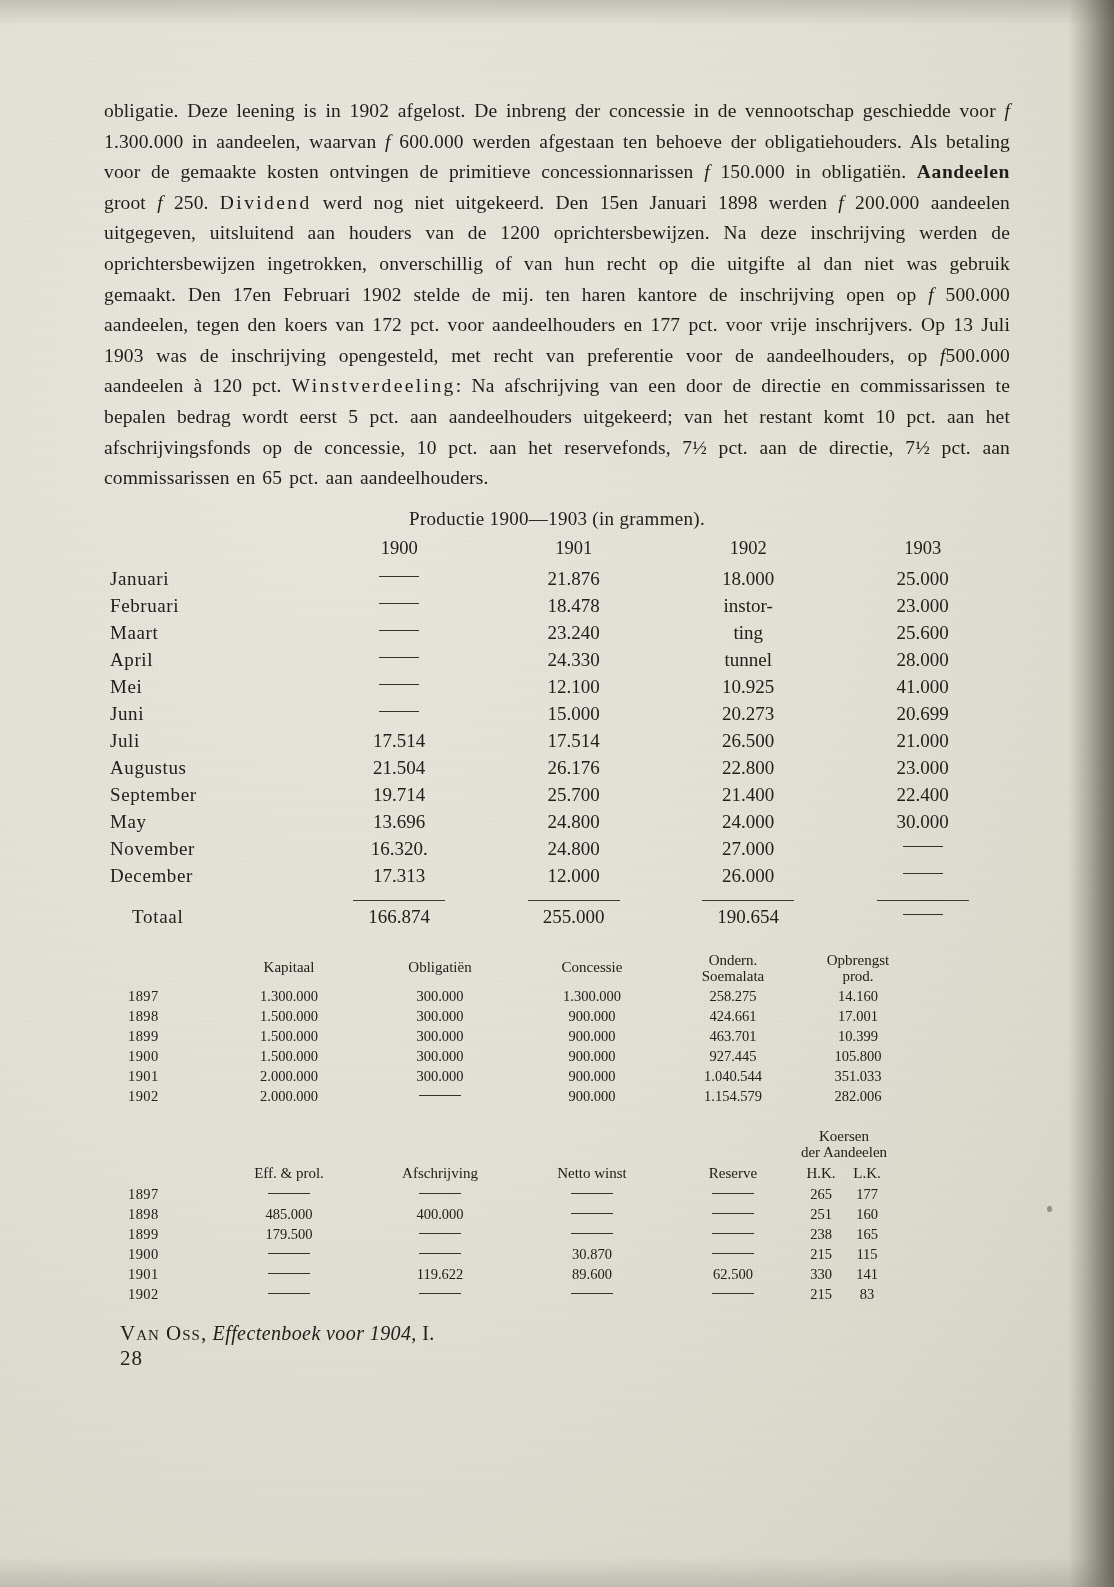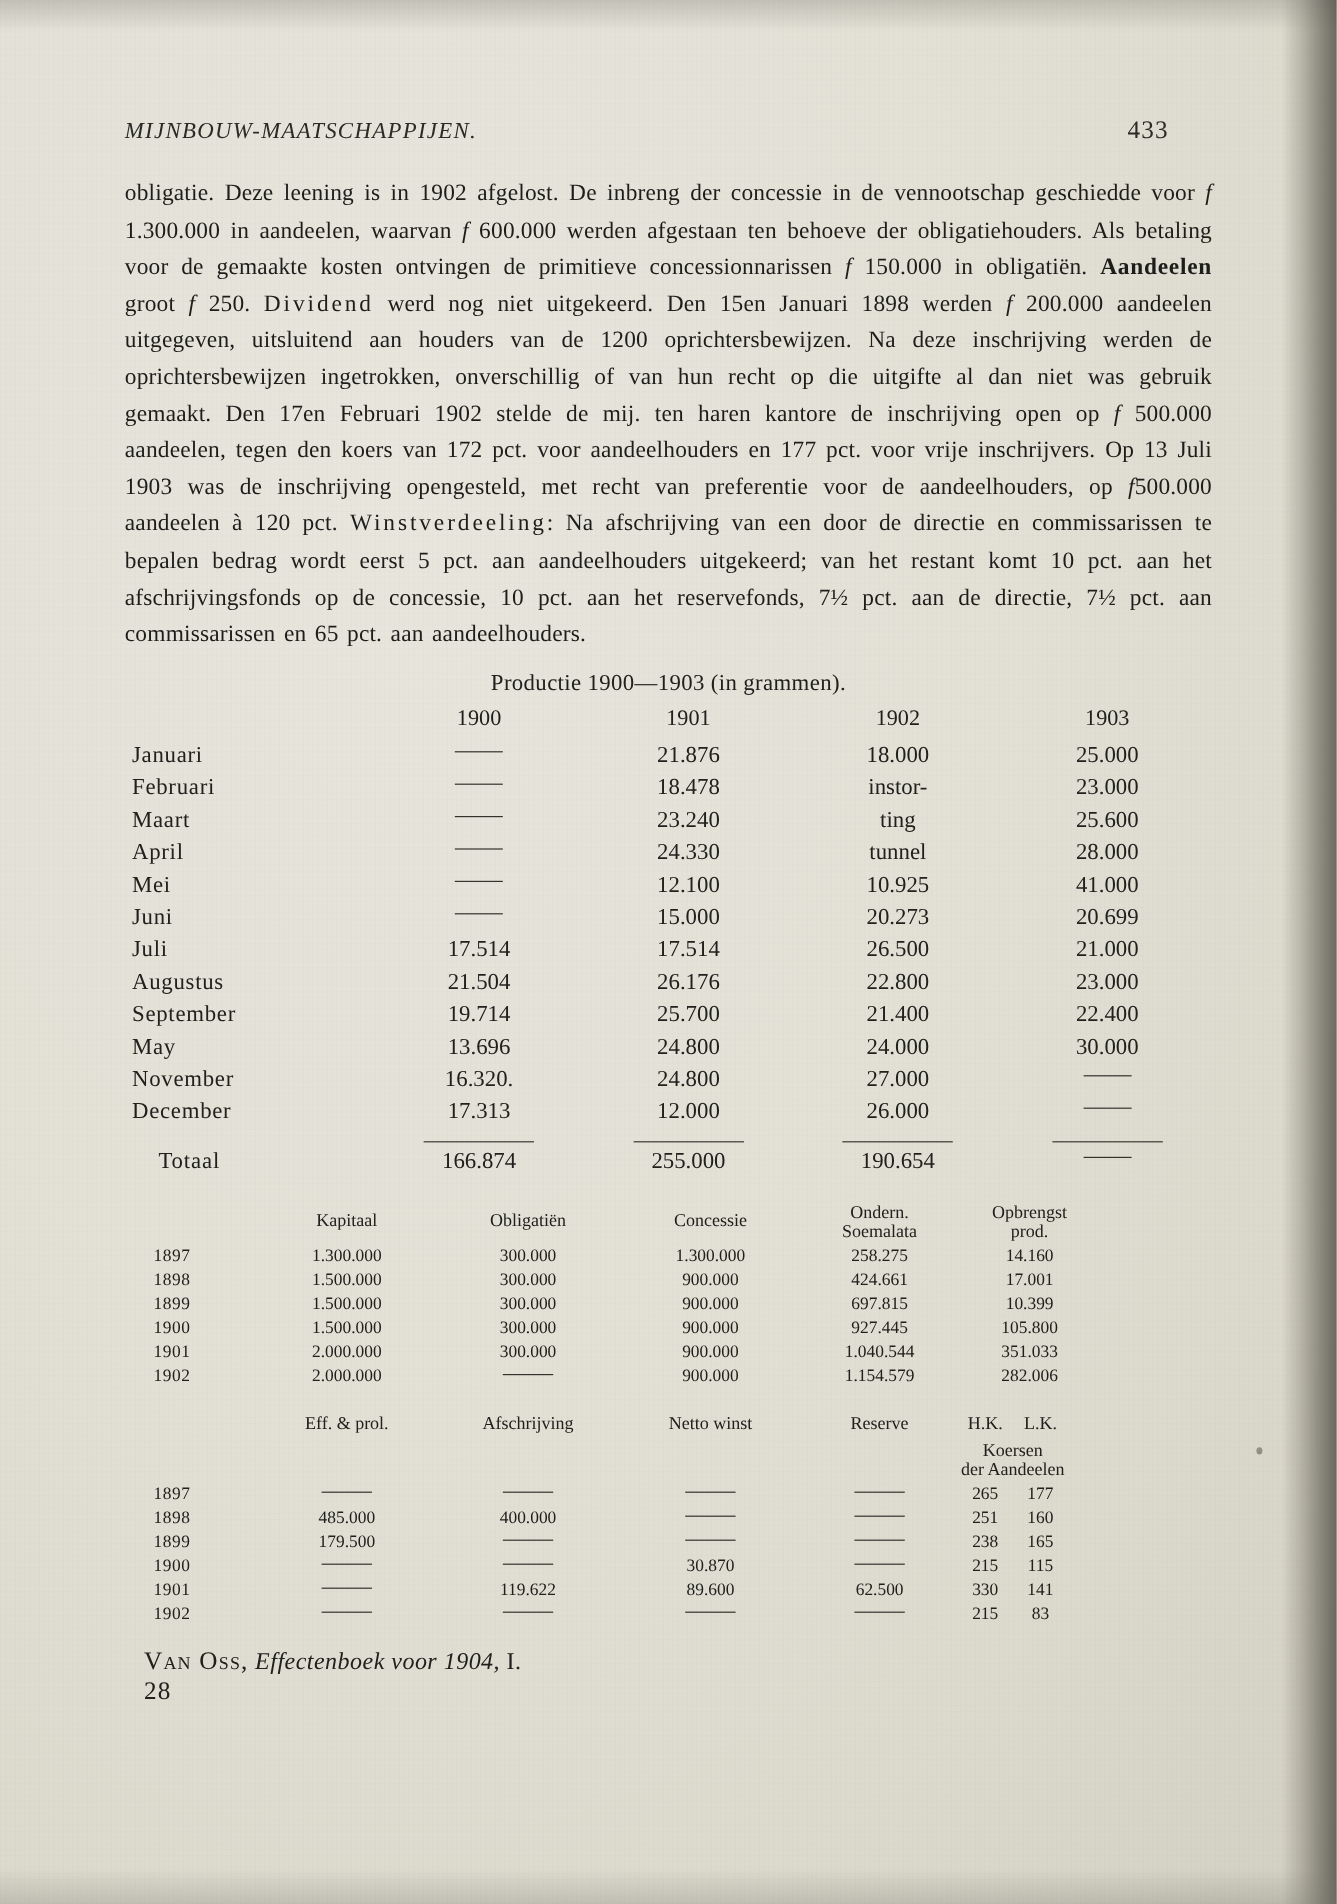--- a/index.html
+++ b/index.html
@@ -204,24 +204,20 @@
 <body>
 
 <div class="page">
   <div class="edge-top"></div>
   <div class="gutter"></div>
   <div class="edge-bottom"></div>
   <div class="speck"></div>
 
   <div class="content">
 
-    <div class="running-head">
-      <div class="running-title">MIJNBOUW-MAATSCHAPPIJEN.</div>
-      <div class="folio">433</div>
-    </div>
 
     <div class="body-text">obligatie. Deze leening is in 1902 afgelost. De inbreng der concessie in de vennootschap geschiedde voor <span class="ital">f</span> 1.300.000 in aandeelen, waarvan <span class="ital">f</span> 600.000 werden afgestaan ten behoeve der obligatiehouders. Als betaling voor de gemaakte kosten ontvingen de primitieve concessionnarissen <span class="ital">f</span> 150.000 in obligatiën. <span class="bold">Aandeelen</span> groot <span class="ital">f</span> 250. <span class="spaced">Dividend</span> werd nog niet uitgekeerd. Den 15en Januari 1898 werden <span class="ital">f</span> 200.000 aandeelen uitgegeven, uitsluitend aan houders van de 1200 oprichtersbewijzen. Na deze inschrijving werden de oprichtersbewijzen ingetrokken, onverschillig of van hun recht op die uitgifte al dan niet was gebruik gemaakt. Den 17en Februari 1902 stelde de mij. ten haren kantore de inschrijving open op <span class="ital">f</span> 500.000 aandeelen, tegen den koers van 172 pct. voor aandeelhouders en 177 pct. voor vrije inschrijvers. Op 13 Juli 1903 was de inschrijving opengesteld, met recht van preferentie voor de aandeelhouders, op <span class="ital">f</span>500.000 aandeelen à 120 pct. <span class="spaced">Winstverdeeling</span>: Na afschrijving van een door de directie en commissarissen te bepalen bedrag wordt eerst 5 pct. aan aandeelhouders uitgekeerd; van het restant komt 10 pct. aan het afschrijvingsfonds op de concessie, 10 pct. aan het reservefonds, 7½ pct. aan de directie, 7½ pct. aan commissarissen en 65 pct. aan aandeelhouders.</div>
 
     <div class="prod-caption">Productie 1900—1903 (in grammen).</div>
 
     <table class="prod">
       <thead>
         <tr>
           <th class="c-month"></th>
           <th class="c-num">1900</th>
@@ -375,21 +371,21 @@
               <td class="col w2">300.000</td>
               <td class="col w3">900.000</td>
               <td class="col w4">424.661</td>
               <td class="col w5">17.001</td>
             </tr>
             <tr>
               <td class="yr">1899</td>
               <td class="col w1">1.500.000</td>
               <td class="col w2">300.000</td>
               <td class="col w3">900.000</td>
-              <td class="col w4">697.815</td>
+              <td class="col w4">463.701</td>
               <td class="col w5">10.399</td>
             </tr>
             <tr>
               <td class="yr">1900</td>
               <td class="col w1">1.500.000</td>
               <td class="col w2">300.000</td>
               <td class="col w3">900.000</td>
               <td class="col w4">927.445</td>
               <td class="col w5">105.800</td>
             </tr>
@@ -409,40 +405,40 @@
               <td class="col w4">1.154.579</td>
               <td class="col w5">282.006</td>
             </tr>
           </tbody>
       </table>
     </div>
 
     <div class="fin-wrap">
       <table class="fin">
         <thead>
-          <tr>
-            <th class="yr"></th>
-            <th class="col w1">Eff. &amp; prol.</th>
-            <th class="col w2">Afschrijving</th>
-            <th class="col w3">Netto winst</th>
-            <th class="col w4">Reserve</th>
-            <th class="kk">H.K.</th>
-            <th class="kl">L.K.</th>
-          </tr>
           <tr>
             <th class="yr"></th>
             <th class="col w1"></th>
             <th class="col w2"></th>
             <th class="col w3"></th>
             <th class="col w4"></th>
             <th class="koersen-head" colspan="2">
               <span>Koersen</span><br>
               <span>der Aandeelen</span>
             </th>
           </tr>
+          <tr>
+            <th class="yr"></th>
+            <th class="col w1">Eff. &amp; prol.</th>
+            <th class="col w2">Afschrijving</th>
+            <th class="col w3">Netto winst</th>
+            <th class="col w4">Reserve</th>
+            <th class="kk">H.K.</th>
+            <th class="kl">L.K.</th>
+          </tr>
         </thead>
         <tbody id="fin2-body">
             <tr>
               <td class="yr">1897</td>
               <td class="col w1"><span class="mini-dash"></span></td>
               <td class="col w2"><span class="mini-dash"></span></td>
               <td class="col w3"><span class="mini-dash"></span></td>
               <td class="col w4"><span class="mini-dash"></span></td>
               <td class="kk">265</td>
               <td class="kl">177</td>

